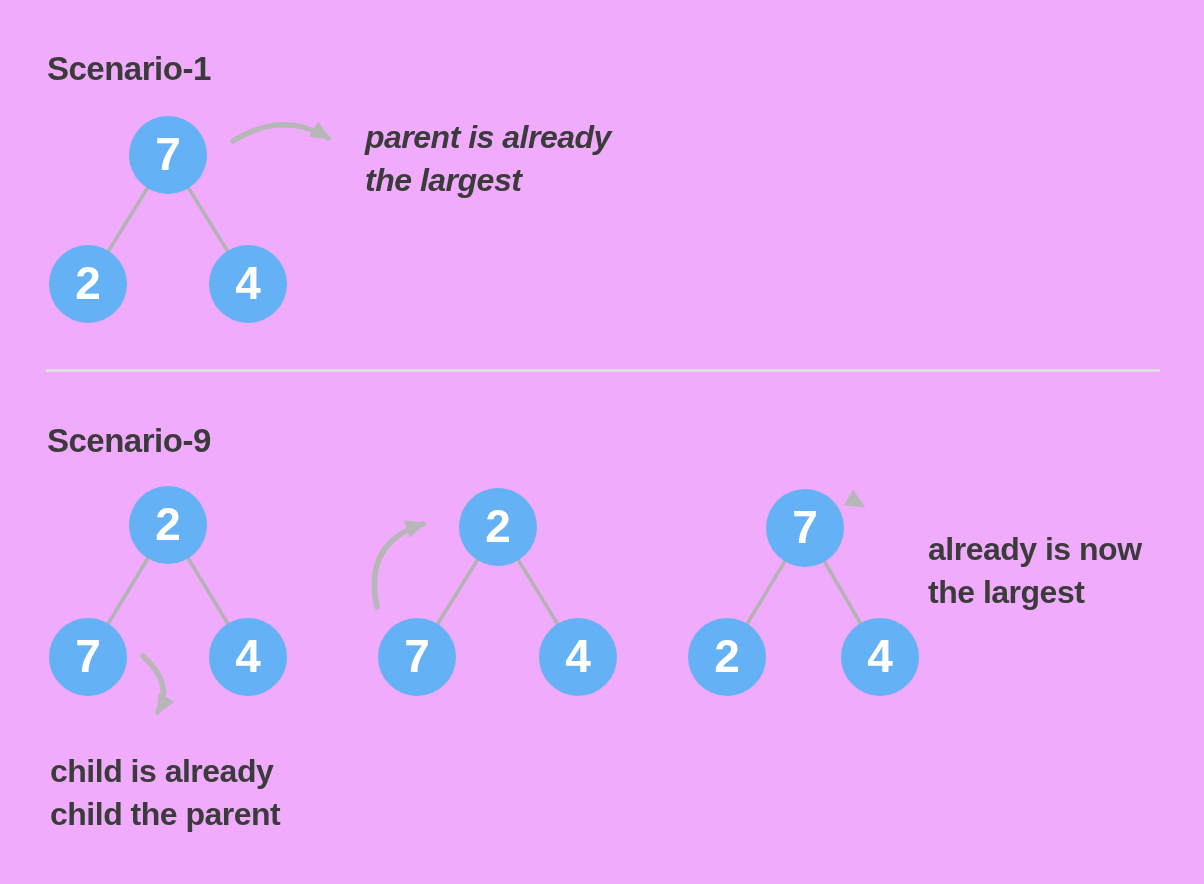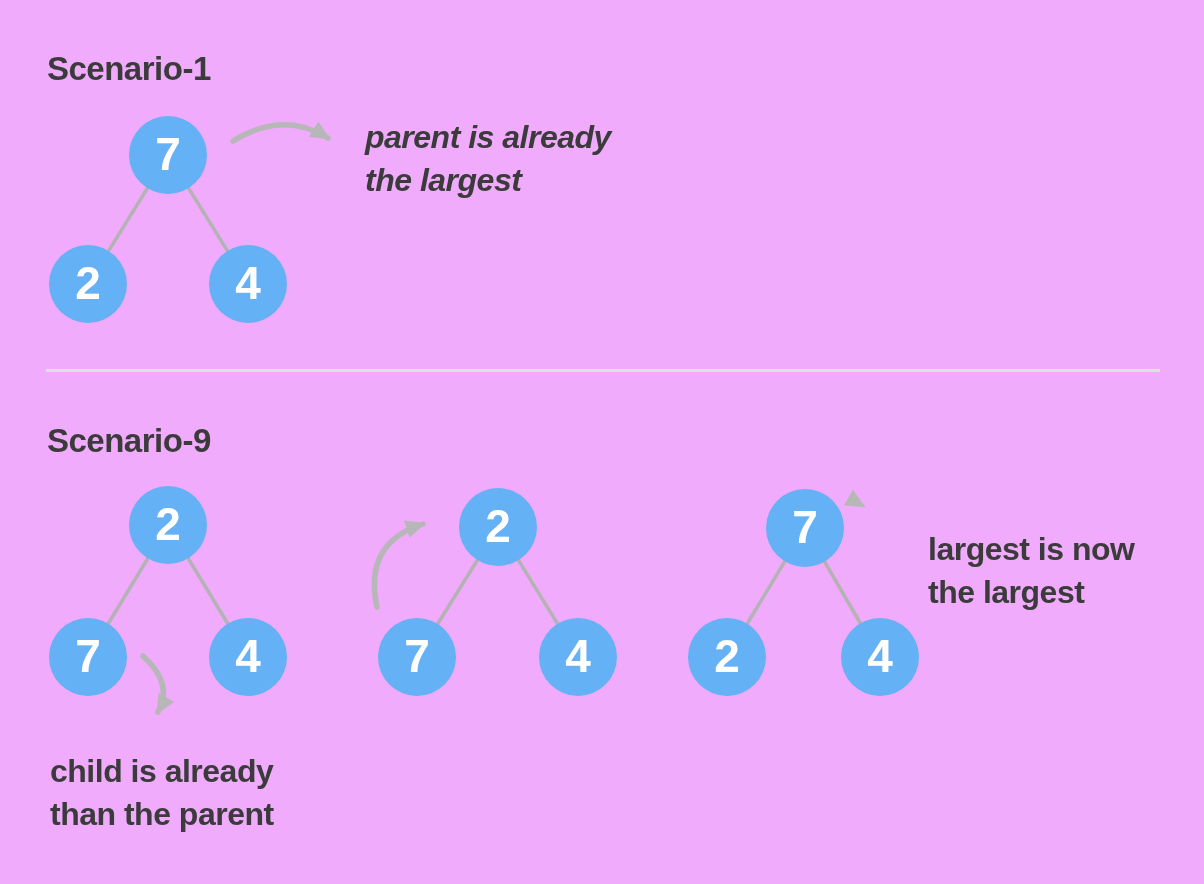--- a/index.html
+++ b/index.html
@@ -110,29 +110,29 @@
   <div class="divider"></div>
 
   <div class="section-title" style="left:47px; top:422px;">Scenario-9</div>
 
   <div class="node" style="left:129px; top:486px;">2</div>
   <div class="node" style="left:49px; top:618px;">7</div>
   <div class="node" style="left:209px; top:618px;">4</div>
 
   <div class="annotation" style="left:50px; top:750px;">
     <span>child is already</span>
-    <span>than the parent</span>
+    <span>child the parent</span>
   </div>
 
   <div class="node" style="left:459px; top:488px;">2</div>
   <div class="node" style="left:378px; top:618px;">7</div>
   <div class="node" style="left:539px; top:618px;">4</div>
 
   <div class="node" style="left:766px; top:489px;">7</div>
   <div class="node" style="left:688px; top:618px;">2</div>
   <div class="node" style="left:841px; top:618px;">4</div>
 
   <div class="annotation" style="left:928px; top:528px;">
-    <span>largest is now</span>
+    <span>already is now</span>
     <span>the largest</span>
   </div>
 
 </div>
 
 </body></html>

